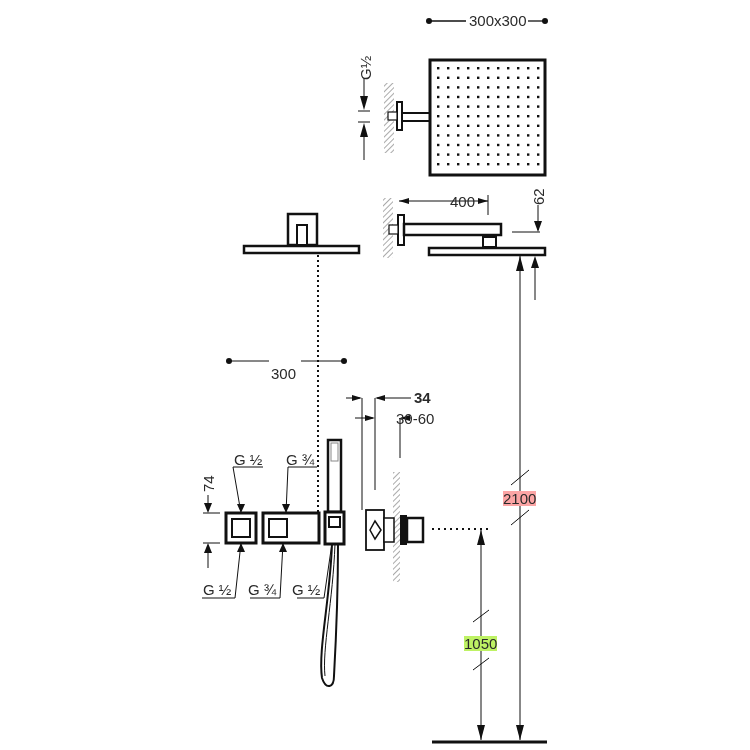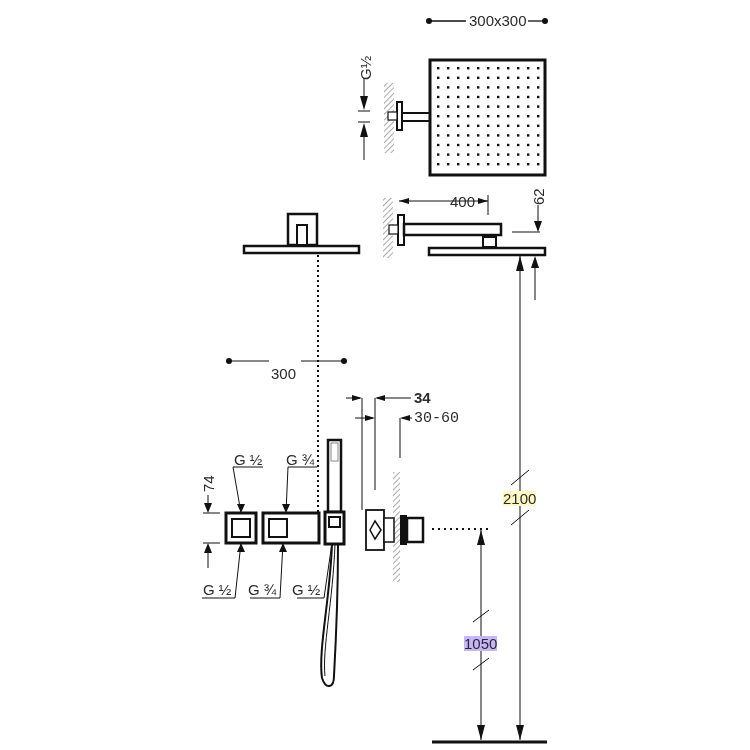--- a/index.html
+++ b/index.html
@@ -264,22 +264,22 @@
   </g>
 </svg>
 
   
   <span class="lbl" style="left:469px;top:13px;">300x300</span>
   <span class="lbl rot" style="left:358px;top:80px;">G½</span>
   <span class="lbl" style="left:426px;top:194px;margin-left:24px;">400</span>
   <span class="lbl rot" style="left:531px;top:205px;">62</span>
   <span class="lbl" style="left:271px;top:366px;">300</span>
   <span class="lbl" style="left:414px;top:390px;font-weight:bold;">34</span>
-  <span class="lbl" style="left:414px;top:411px;font-family:Liberation Mono, monospace;">30-60</span>
+  <span class="lbl" style="left:396px;top:411px;">30-60</span>
   <span class="lbl rot" style="left:201px;top:492px;">74</span>
   <span class="lbl" style="left:234px;top:452px;">G ½</span>
   <span class="lbl" style="left:286px;top:452px;">G ¾</span>
   <span class="lbl" style="left:203px;top:582px;">G ½</span>
   <span class="lbl" style="left:248px;top:582px;">G ¾</span>
   <span class="lbl" style="left:292px;top:582px;">G ½</span>
-  <span class="lbl" style="left:503px;top:491px;background:#fef9c3;">2100</span>
-  <span class="lbl" style="left:464px;top:636px;background:#c4b5fd;">1050</span>
+  <span class="lbl" style="left:503px;top:491px;background:#fca5a5;">2100</span>
+  <span class="lbl" style="left:464px;top:636px;background:#bef264;">1050</span>
 </div>
 
 </body></html>

